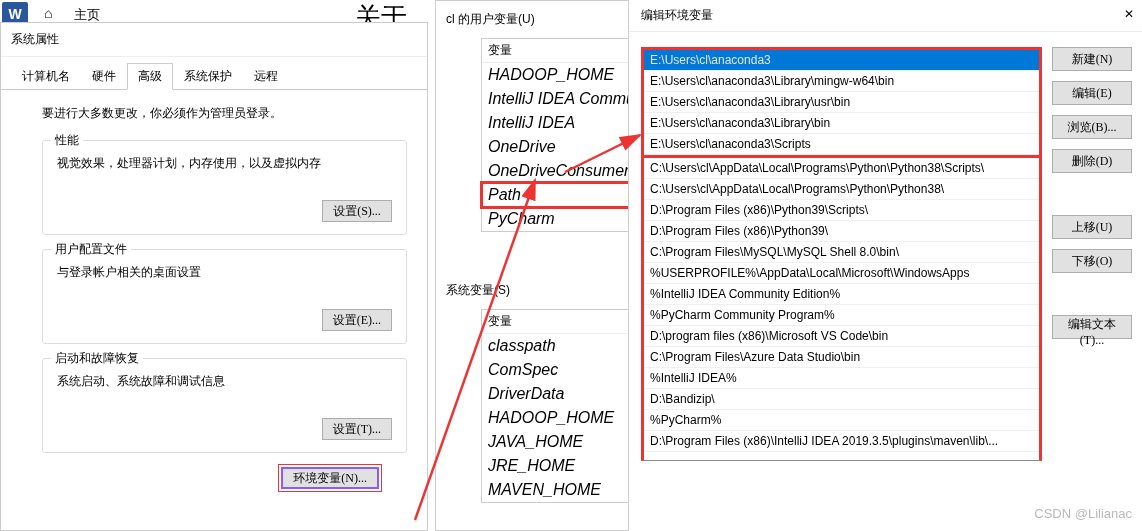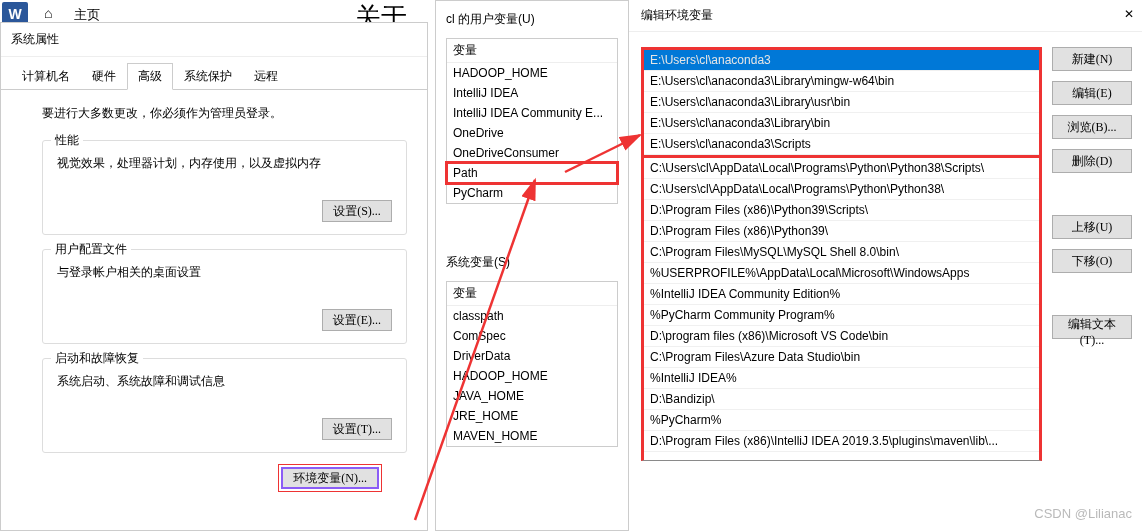--- a/index.html
+++ b/index.html
@@ -146,32 +146,34 @@
   padding: 10px 10px;
 }
 .envvars-title {
   font-size: 12px;
   margin-bottom: 10px;
 }
 .var-list {
   border: 1px solid #ccc;
   width: 172px;
   position: relative;
+  margin-left: 35px;
 }
 .var-header {
   padding: 3px 6px;
   background: #fff;
   border-bottom: 1px solid #eee;
   font-size: 12px;
 }
 .var-item {
   padding: 3px 6px;
-  font-size: 12px;
+  font-size: 16px;
   white-space: nowrap;
   overflow: hidden;
+  font-style: italic;
 }
 .path-item {
   border: 3px solid #e33;
   margin: -2px -2px;
   padding: 2px 5px;
 }
 .sysvar-title {
   margin-top: 50px;
   margin-bottom: 10px;
 }
@@ -305,22 +307,22 @@
       <button class="win-btn envbtn">环境变量(N)...</button>
     </div>
   </div>
 </div>
 
 <div class="envvars">
   <div class="envvars-title">cl 的用户变量(U)</div>
   <div class="var-list">
     <div class="var-header">变量</div>
     <div class="var-item">HADOOP_HOME</div>
+    <div class="var-item">IntelliJ IDEA Community E...</div>
     <div class="var-item">IntelliJ IDEA</div>
-    <div class="var-item">IntelliJ IDEA Community E...</div>
     <div class="var-item">OneDrive</div>
     <div class="var-item">OneDriveConsumer</div>
     <div class="var-item path-item">Path</div>
     <div class="var-item">PyCharm</div>
   </div>
 
   <div class="sysvar-title">系统变量(S)</div>
   <div class="var-list">
     <div class="var-header">变量</div>
     <div class="var-item">classpath</div>

